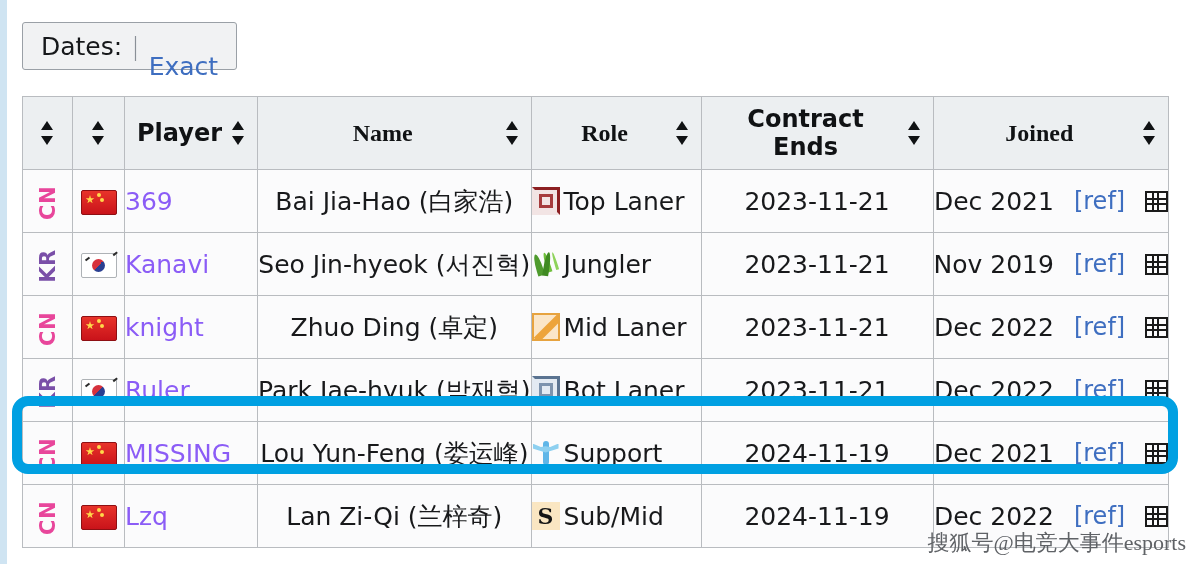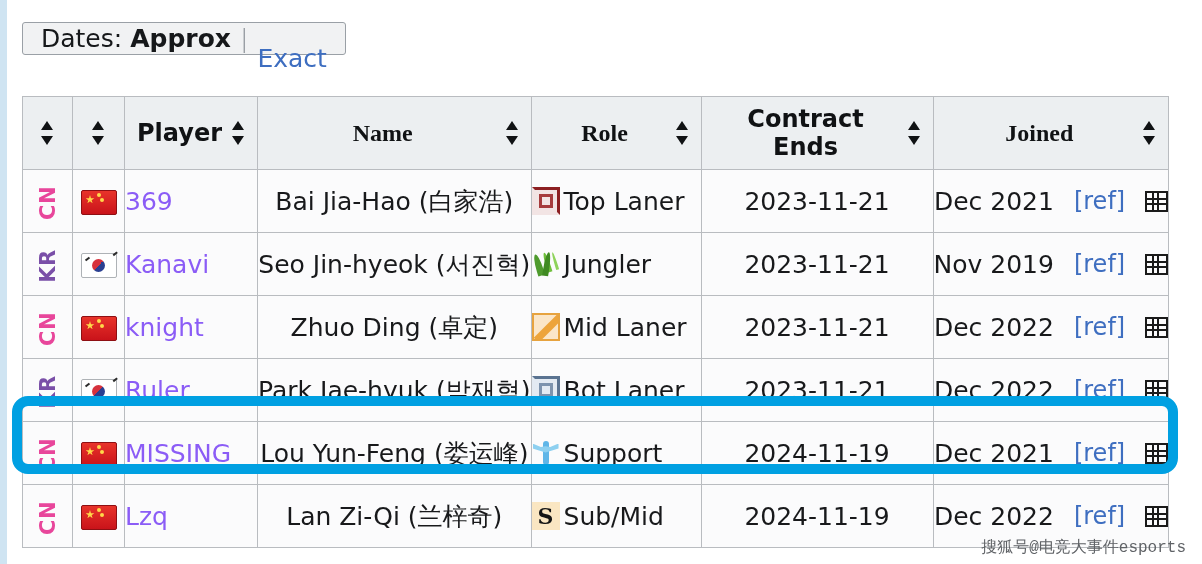--- a/index.html
+++ b/index.html
@@ -20,21 +20,21 @@
     position: absolute;
     left: 0; top: 0;
     width: 7px; height: 564px;
     background: #cfe4f2;
   }
 
   
   .dates-box {
     position: absolute;
     left: 22px; top: 22px;
-    height: 33px;
+    height: 48px;
     box-sizing: border-box;
     display: flex;
     align-items: center;
     padding: 0 18px;
     background: #f1f2f3;
     border: 1px solid #9aa0a6;
     border-radius: 3px;
     font-size: 25px;
     color: #16181a;
     white-space: nowrap;
@@ -375,35 +375,34 @@
     box-sizing: border-box;
     pointer-events: none;
     z-index: 5;
   }
 
   
   .watermark {
     position: absolute;
     right: 16px;
     bottom: 6px;
-    font-size: 16px;
+    font-size: 22px;
     color: #5f6266;
     white-space: nowrap;
-    font-family: Liberation Mono, monospace;
+    font-family: Liberation Serif, serif;
     z-index: 8;
   }
 </style>
 </head>
 <body>
 
 <div class="page-edge"></div>
 
 <div class="dates-box">
   <span class="dates-label">Dates:</span>
-  <span class="dates-approx">Approx</span>
   <span class="dates-sep">|</span>
   <span class="dates-exact">Exact</span>
 </div>
 
 <table class="tbl">
   <colgroup>
     <col style="width:50px">
     <col style="width:52px">
     <col style="width:133px">
     <col style="width:259px">

